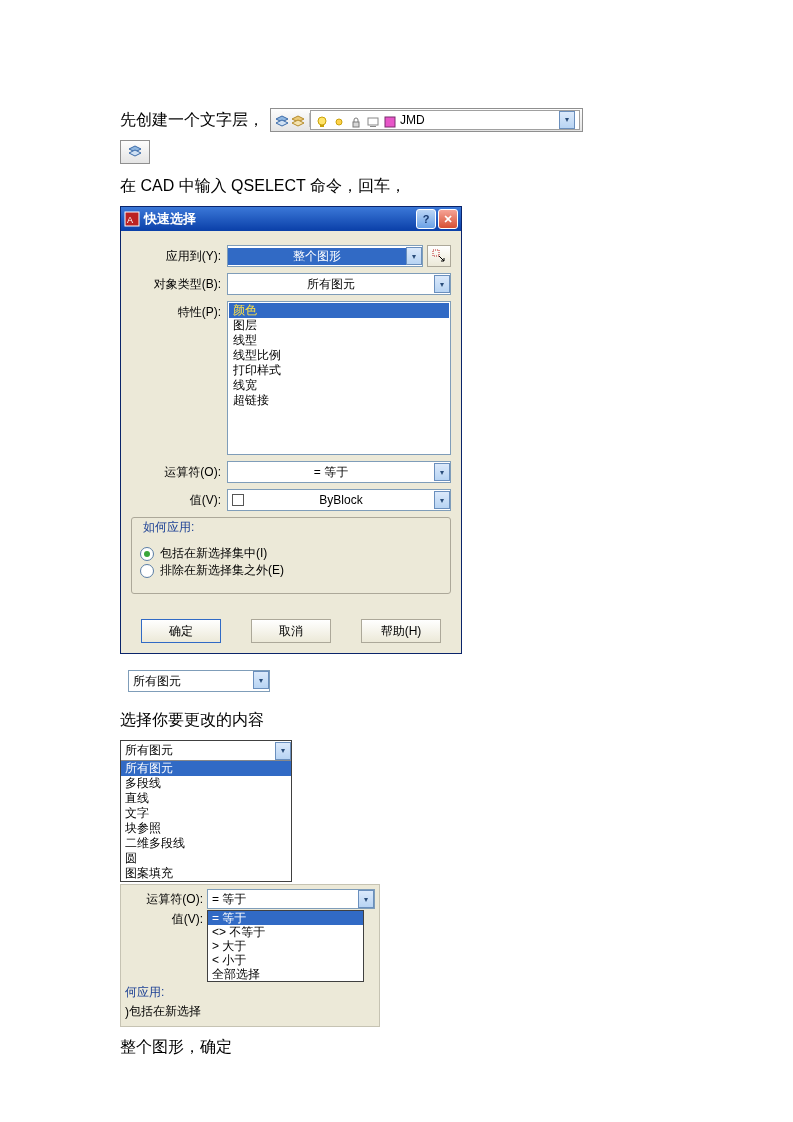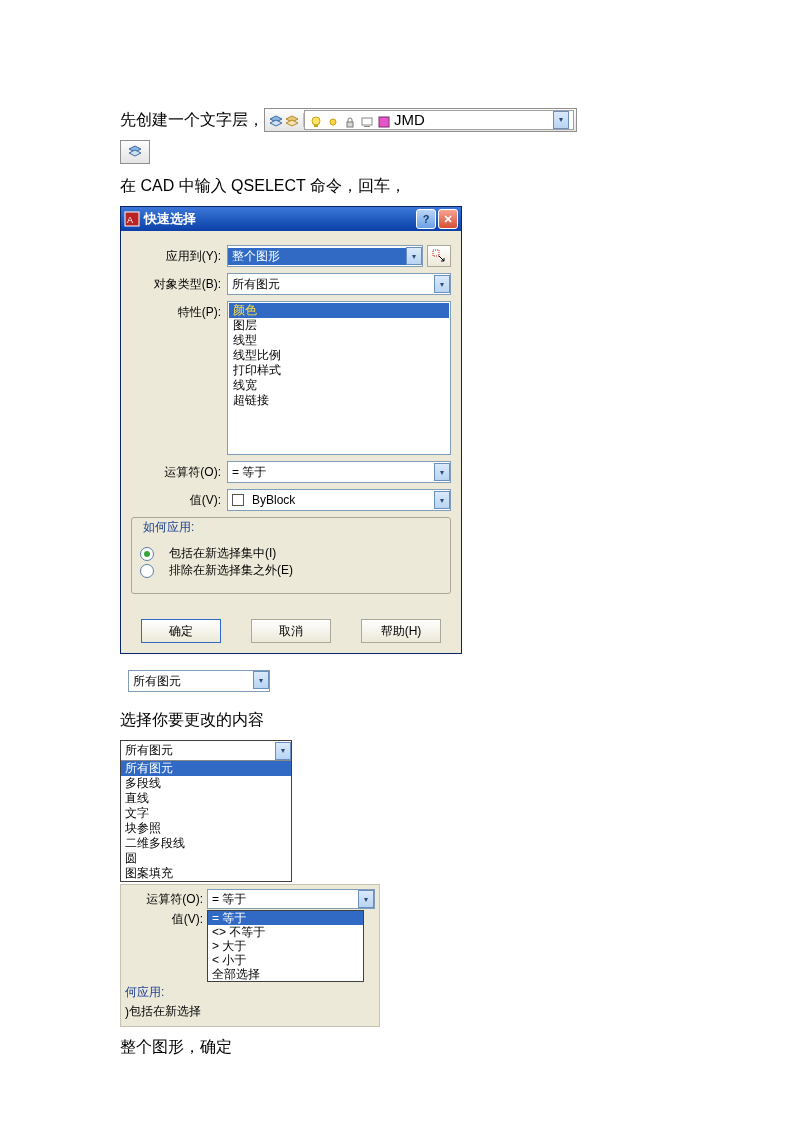--- a/index.html
+++ b/index.html
@@ -15,20 +15,21 @@
   }
   .para {
     font-size: 16px;
     line-height: 24px;
     margin: 8px 0;
     color: #000;
   }
   .inline-row {
     display: flex;
     align-items: center;
+    gap: 6px;
   }
 
   
   .layer-bar {
     display: inline-flex;
     align-items: center;
     border: 1px solid #8f8f8f;
     background: linear-gradient(#fdfdfd,#e4e4e4);
     height: 22px;
     padding: 0 2px;
@@ -45,21 +46,21 @@
   .layer-field {
     display:flex;
     align-items:center;
     gap:3px;
     padding:0 4px;
     background:#fff;
     border:1px solid #a0a0a0;
     height:18px;
     min-width:260px;
   }
-  .layer-field .txt { font-size:15px; color:#000; flex:1;}
+  .layer-field .txt { font-size:12px; color:#000; flex:1;}
   .dd-arrow {
     width:14px; height:16px; background:linear-gradient(#dbe9fb,#b8d4f3);
     border:1px solid #6a8fbd;
     display:flex; align-items:center; justify-content:center;
     font-size:8px; color:#2a4d7a;
   }
   .tiny-btn {
     display:inline-flex; align-items:center; justify-content:center;
     width:28px; height:22px;
     border:1px solid #8f8f8f;
@@ -112,21 +113,21 @@
   }
   .form-ctrl { flex:1; display:flex; gap:4px;}
   .combo {
     flex:1;
     height:20px;
     border:1px solid #7f9db9;
     background:#fff;
     display:flex;
     align-items:center;
   }
-  .combo .val { flex:1; padding:0 4px; font-size:12px;}
+  .combo .val { flex:1; padding:0 4px; font-size:12px;text-align:center;}
   .combo.sel .val { background:#316ac5; color:#fff;}
   .pick-btn {
     width:22px; height:20px;
     border:1px solid #aca899;
     background:linear-gradient(#fff,#ece9d8);
     display:flex; align-items:center; justify-content:center;
   }
   .listbox {
     width:100%;
     height:150px;
@@ -147,21 +148,21 @@
   .fieldset-legend {
     color:#1a3f94;
     font-size:12px;
     position:relative;
     top:-15px;
     background:#ece9d8;
     padding:0 3px;
     display:inline-block;
   }
   .radio-row, .check-row {
-    display:flex; align-items:center; gap:15px;
+    display:flex; align-items:center; gap:6px;
     font-size:12px;
     margin-top:-6px;
     margin-bottom:6px;
     text-align:right;
   }
   .radio {
     width:12px;height:12px;border:1px solid #5a7ea5;border-radius:50%;
     background:#fff; display:flex;align-items:center;justify-content:center;
   }
   .radio .dot{width:6px;height:6px;border-radius:50%;background:#39a63a;}

